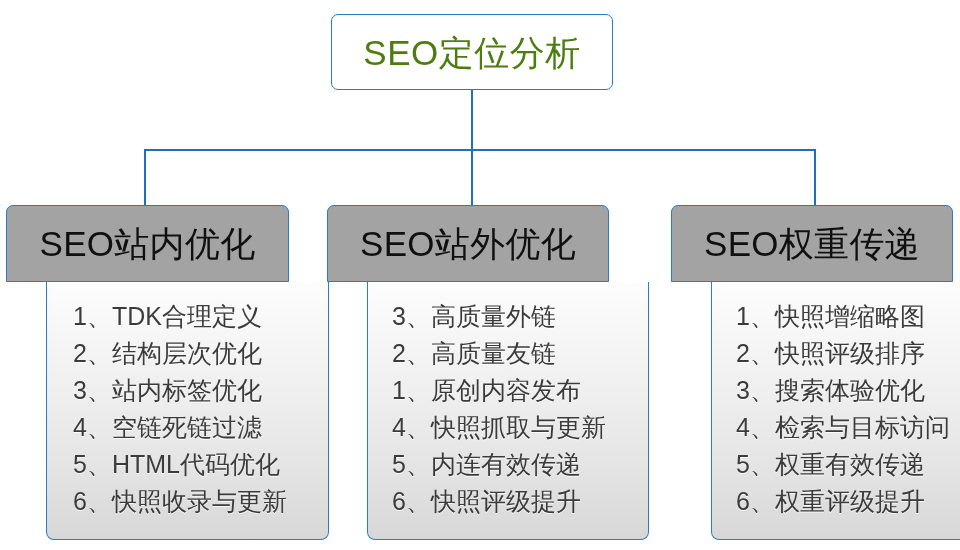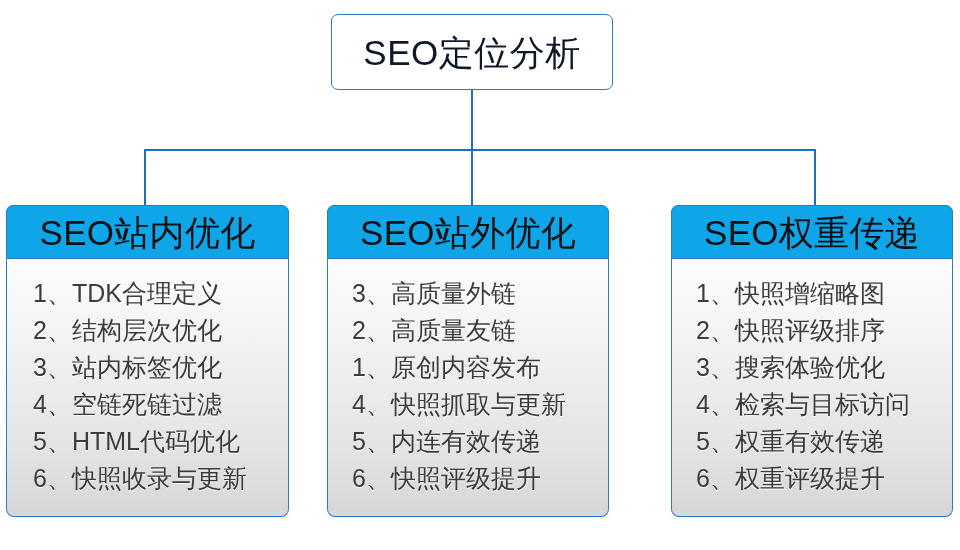--- a/index.html
+++ b/index.html
@@ -44,41 +44,41 @@
     border: 1.6px solid #2b7ac4;
     border-radius: 7px;
     background: #ffffff;
     display: flex;
     align-items: center;
     justify-content: center;
   }
   .root-title {
     font-size: 35px;
     line-height: 1;
-    color: #0f172a;
+    color: #4d7c0f;
     letter-spacing: 0.5px;
     white-space: nowrap;
   }
 
   
   .col {
     position: absolute;
     top: 205px;
   }
   .col-1 { left: 6px;   width: 283px; }
   .col-2 { left: 327px; width: 282px; border-radius: 16px; }
   .col-3 { left: 671px; width: 282px; }
 
   .col-head {
     box-sizing: border-box;
     width: 100%;
-    height: 54px;
+    height: 77px;
     border: 1.6px solid #2b7ac4;
     border-radius: 7px 7px 0 0;
-    background: #0ea5e9;
+    background: #a3a3a3;
     display: flex;
     align-items: center;
     justify-content: center;
   }
   .col-head-title {
     font-size: 35px;
     line-height: 1;
     color: #101010;
     white-space: nowrap;
     letter-spacing: 0.3px;
@@ -91,20 +91,21 @@
     border: 1.6px solid #2b7ac4;
     border-top: none;
     border-radius: 0 0 8px 8px;
     background: linear-gradient(to bottom,
                 #fdfdfd 0%,
                 #f7f7f7 18%,
                 #eeeeee 45%,
                 #e4e4e4 72%,
                 #d7d7d7 100%);
     padding: 16px 0 0 0;
+    margin-left: 40px;
   }
 
   .item-list {
     list-style: none;
     margin: 0;
     padding: 0 0 0 26px;
   }
   .item {
     font-size: 25px;
     line-height: 37px;

